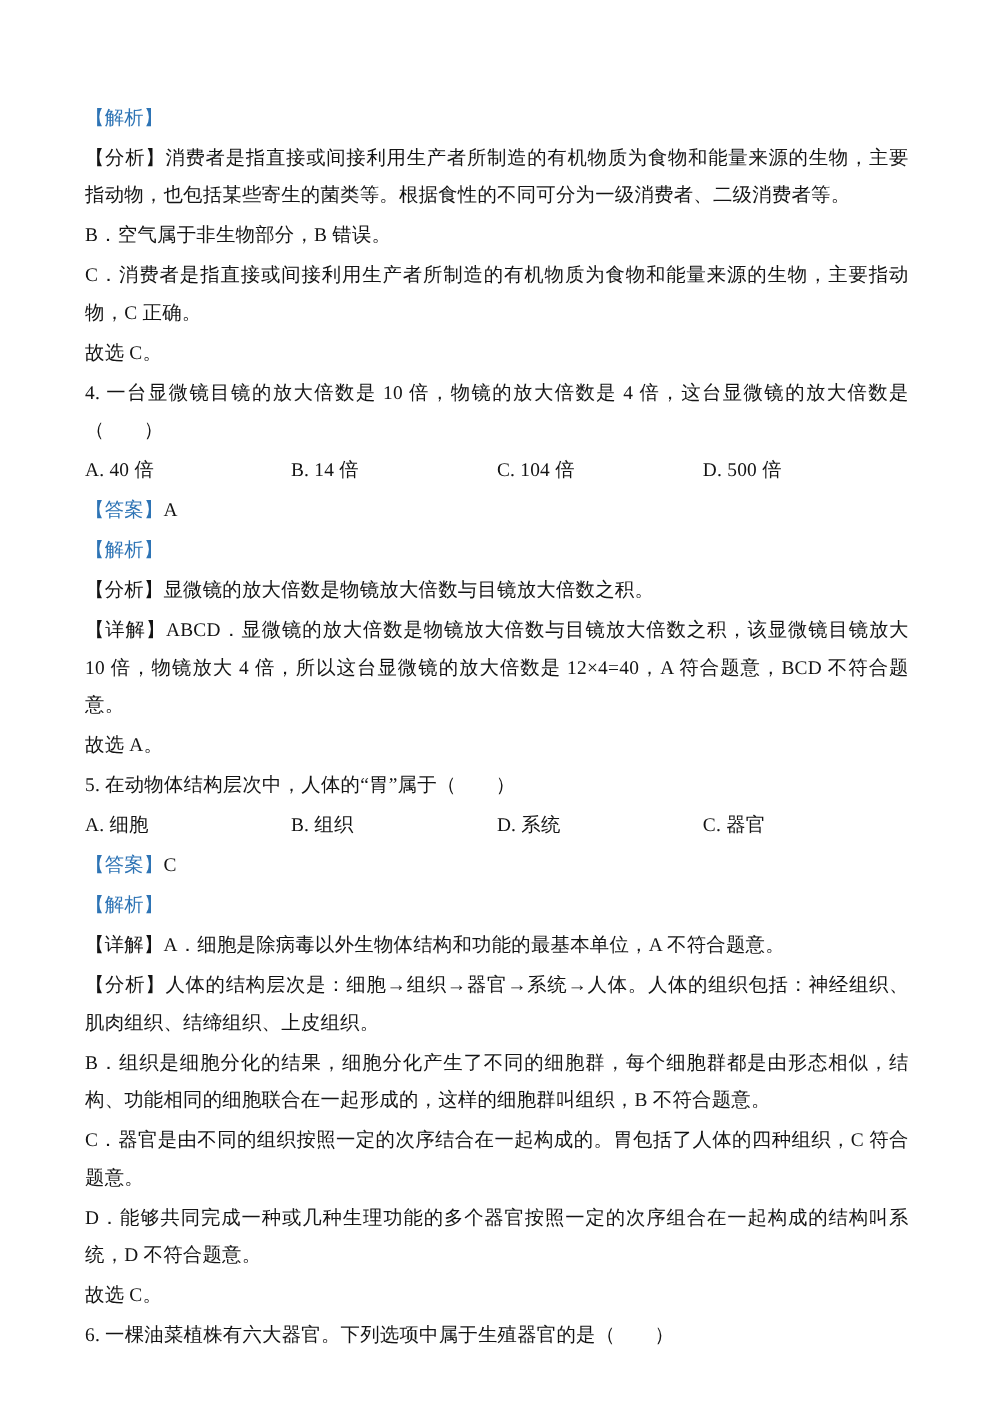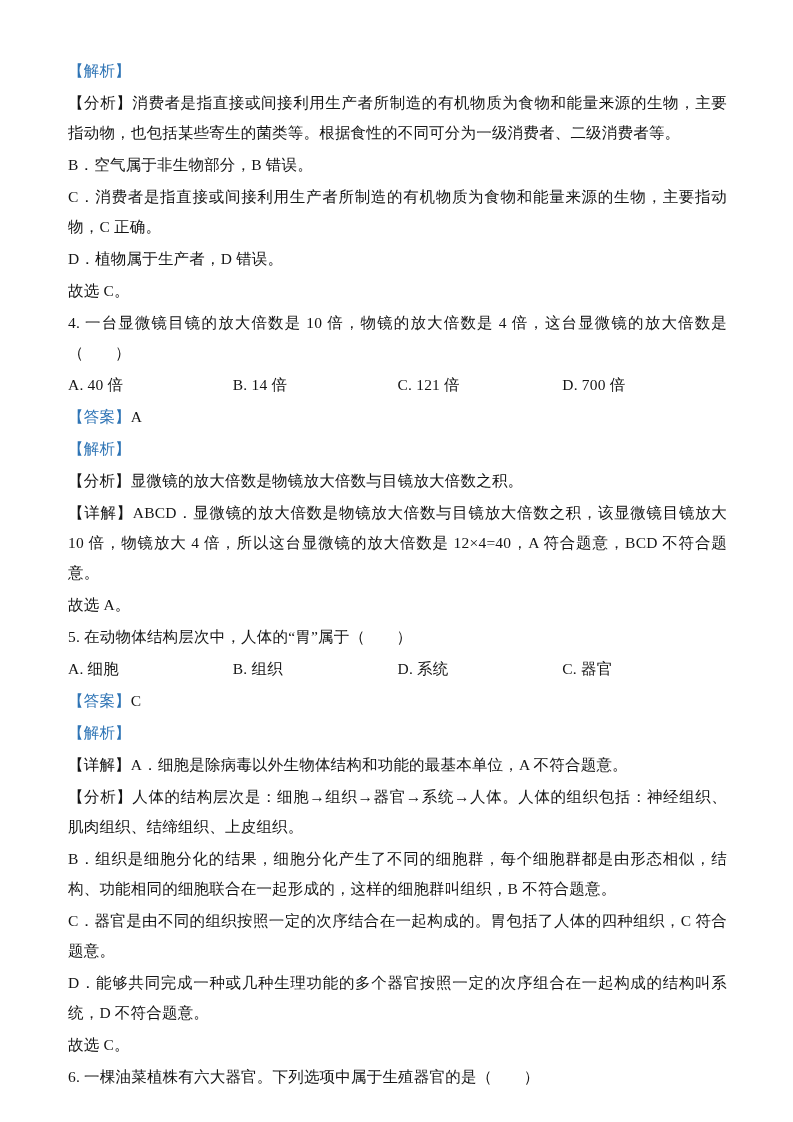--- a/index.html
+++ b/index.html
@@ -1,21 +1,21 @@
 <!DOCTYPE html>
 <html><head>
 <meta charset="utf-8">
 <style>
   html,body { margin:0; padding:0; background:#ffffff; }
   body {
     width:793px; height:1122px; overflow:hidden;
     font-family:"Liberation Serif","DejaVu Serif",serif;
     color:#141414;
   }
-  .page { box-sizing:border-box; width:793px; height:816px; padding:56px 66px 0 68px; background:#ffffff; }
+  .page { box-sizing:border-box; width:793px; height:816px; padding:80px 66px 0 68px; background:#ffffff; }
   .para, .line {
     margin:0 0 2px 0;
     font-size:15.5px;
     line-height:30px;
     text-align:justify;
     letter-spacing:0.2px;
   }
   .blue { color:#2e74b5; }
   .opts {
     display:grid;
@@ -30,29 +30,28 @@
 </head>
 <body>
 
 <div class="page">
 
   <p class="line"><span class="blue">【解析】</span></p>
 
   <p class="para">【分析】消费者是指直接或间接利用生产者所制造的有机物质为食物和能量来源的生物，主要指动物，也包括某些寄生的菌类等。根据食性的不同可分为一级消费者、二级消费者等。</p>
   <p class="para">B．空气属于非生物部分，B 错误。</p>
   <p class="para">C．消费者是指直接或间接利用生产者所制造的有机物质为食物和能量来源的生物，主要指动物，C 正确。</p>
-  <p class="para">D．植物属于生产者，D 错误。</p>
   <p class="para">故选 C。</p>
 
   <p class="para">4. 一台显微镜目镜的放大倍数是 10 倍，物镜的放大倍数是 4 倍，这台显微镜的放大倍数是（　　）</p>
   <div class="opts">
     <span class="opt">A. 40 倍</span>
     <span class="opt">B. 14 倍</span>
-    <span class="opt">C. 121 倍</span>
-    <span class="opt">D. 700 倍</span>
+    <span class="opt">C. 104 倍</span>
+    <span class="opt">D. 500 倍</span>
   </div>
   <p class="line"><span class="blue">【答案】</span><span>A</span></p>
   <p class="line"><span class="blue">【解析】</span></p>
   <p class="para">【分析】显微镜的放大倍数是物镜放大倍数与目镜放大倍数之积。</p>
   <p class="para">【详解】ABCD．显微镜的放大倍数是物镜放大倍数与目镜放大倍数之积，该显微镜目镜放大 10 倍，物镜放大 4 倍，所以这台显微镜的放大倍数是 12×4=40，A 符合题意，BCD 不符合题意。</p>
   <p class="para">故选 A。</p>
 
   <p class="para">5. 在动物体结构层次中，人体的“胃”属于（　　）</p>
   <div class="opts">
     <span class="opt">A. 细胞</span>

